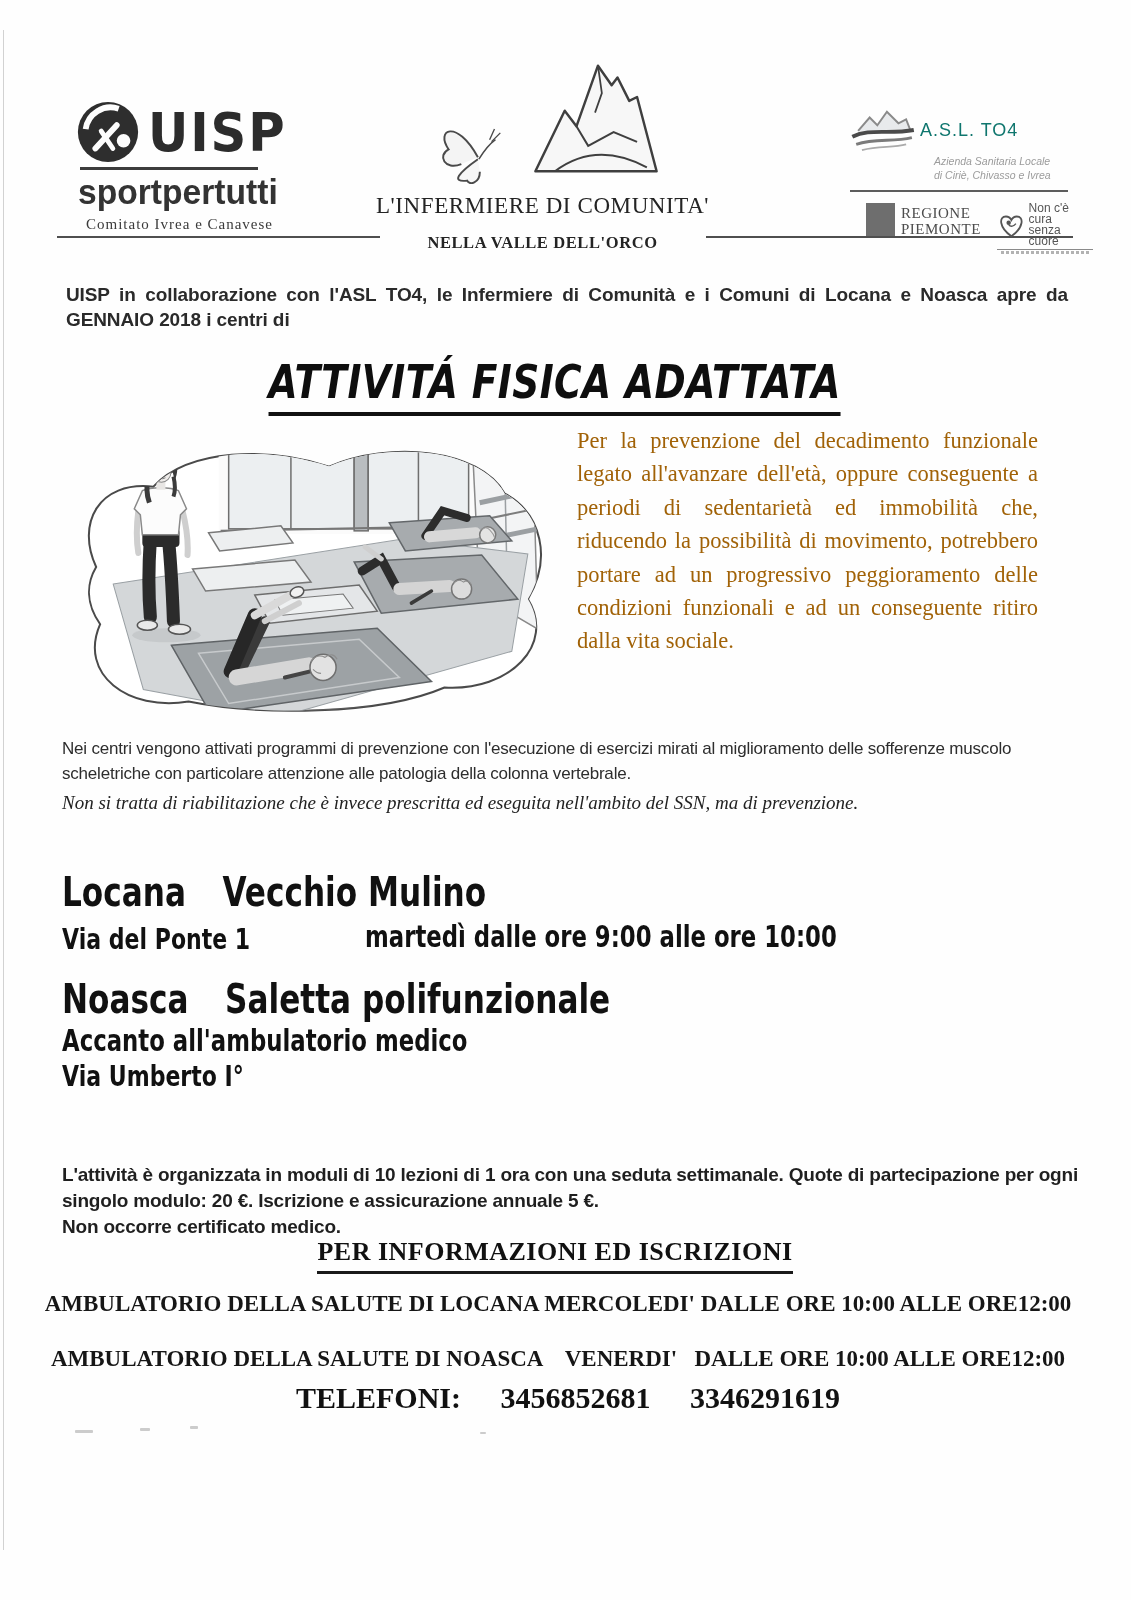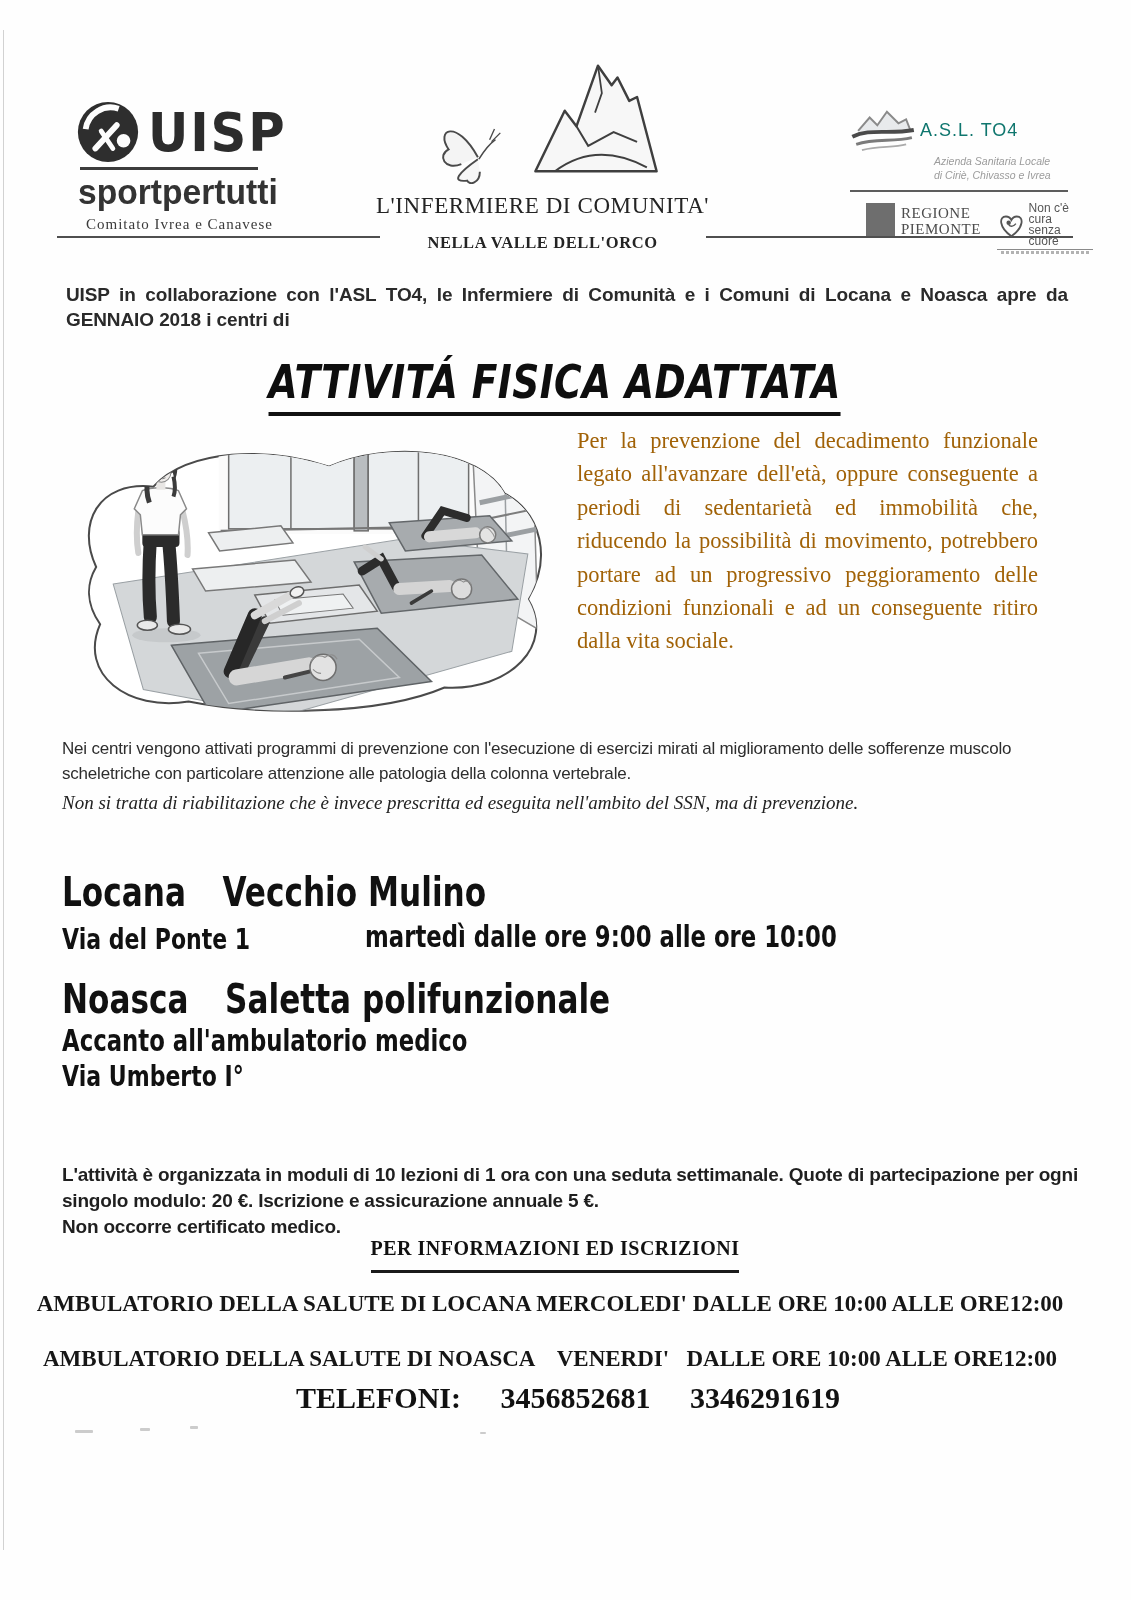--- a/index.html
+++ b/index.html
@@ -67,24 +67,24 @@
   .loc-addr{position:absolute;left:62px;}
   .loc-sched{position:absolute;left:365px;}
   .sched-text{font-size:30px;transform:scaleX(.76);}
 
   .course-info{position:absolute;left:62px;top:1126px;width:1016px;font-size:19px;font-weight:700;
                line-height:26px;color:#1f1f1f;letter-spacing:-.2px;}
   .course-info .just{text-align:justify;margin-top:36px;}
 
   
   .info-heading-wrap{position:absolute;left:0;top:1237px;width:1110px;text-align:center;}
-  .info-heading{display:inline-block;font-family:"Liberation Serif",serif;font-weight:700;font-size:20px;
-                letter-spacing:.5px;color:#111;border-bottom:3px solid #1a1a1a;padding-bottom:10px;}
+  .info-heading{display:inline-block;font-family:"Liberation Serif",serif;font-weight:700;font-size:26px;
+                letter-spacing:.5px;color:#111;border-bottom:3px solid #1a1a1a;padding-bottom:4px;}
   .info-line{position:absolute;left:0;width:1100px;text-align:center;font-family:"Liberation Serif",serif;
-             font-weight:700;font-size:23px;color:#161616;white-space:pre-wrap;}
+             font-weight:700;font-size:23px;color:#161616;white-space:pre-wrap;padding-left:8px;}
   .phones{position:absolute;left:0;top:1381px;width:1080px;text-align:center;
           font-family:"Liberation Serif",serif;font-weight:700;font-size:30px;color:#111;margin-left:28px;}
   .phones span{display:inline-block;margin:0 16px;}
 </style>
 </head>
 <body>
 
 <div class="page">
   <div class="scan-edge"></div>
 

